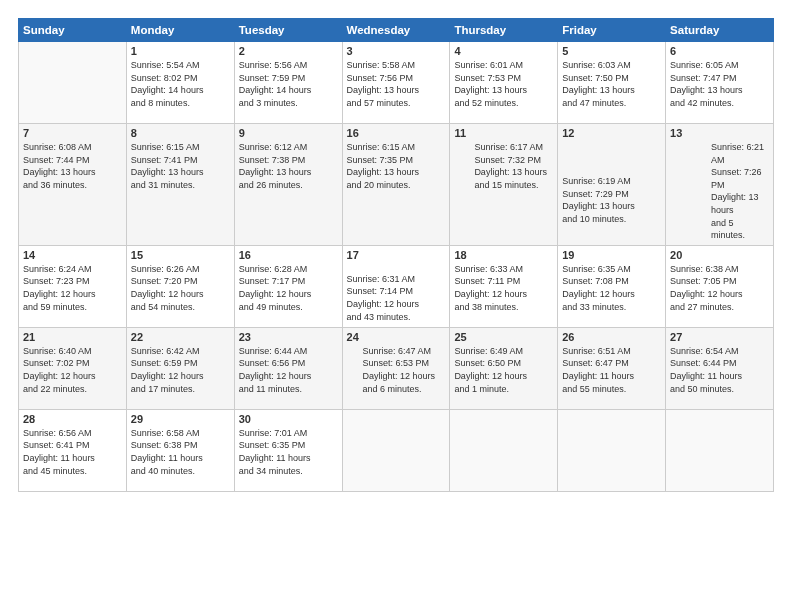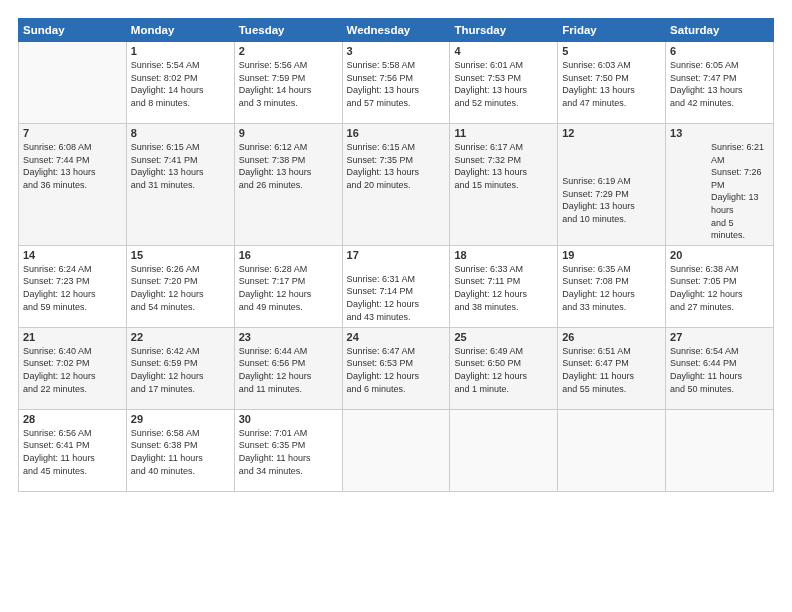--- a/index.html
+++ b/index.html
@@ -188,21 +188,21 @@
           </td>
           <td>
             <span class="day-num">16</span>
             <div class="day-info" style="white-space: pre-line;">Sunrise: 6:15 AM
 Sunset: 7:35 PM
 Daylight: 13 hours
 and 20 minutes.</div>
           </td>
           <td>
             <span class="day-num">11</span>
-            <div class="day-info" style="white-space: pre-line;">Sunrise: 6:17 AM
+            <div class="day-info" style="white-space: pre-line; margin-left: 20px;">Sunrise: 6:17 AM
 Sunset: 7:32 PM
 Daylight: 13 hours
 and 15 minutes.</div>
           </td>
           <td>
             <span class="day-num">12</span>
             <div class="day-info" style="white-space: pre-line; margin-top: 36px;">Sunrise: 6:19 AM
 Sunset: 7:29 PM
 Daylight: 13 hours
 and 10 minutes.</div>
@@ -283,21 +283,21 @@
           </td>
           <td>
             <span class="day-num">23</span>
             <div class="day-info" style="white-space: pre-line;">Sunrise: 6:44 AM
 Sunset: 6:56 PM
 Daylight: 12 hours
 and 11 minutes.</div>
           </td>
           <td>
             <span class="day-num">24</span>
-            <div class="day-info" style="white-space: pre-line;">Sunrise: 6:47 AM
+            <div class="day-info" style="white-space: pre-line; margin-left: 16px;">Sunrise: 6:47 AM
 Sunset: 6:53 PM
 Daylight: 12 hours
 and 6 minutes.</div>
           </td>
           <td>
             <span class="day-num">25</span>
             <div class="day-info" style="white-space: pre-line;">Sunrise: 6:49 AM
 Sunset: 6:50 PM
 Daylight: 12 hours
 and 1 minute.</div>

